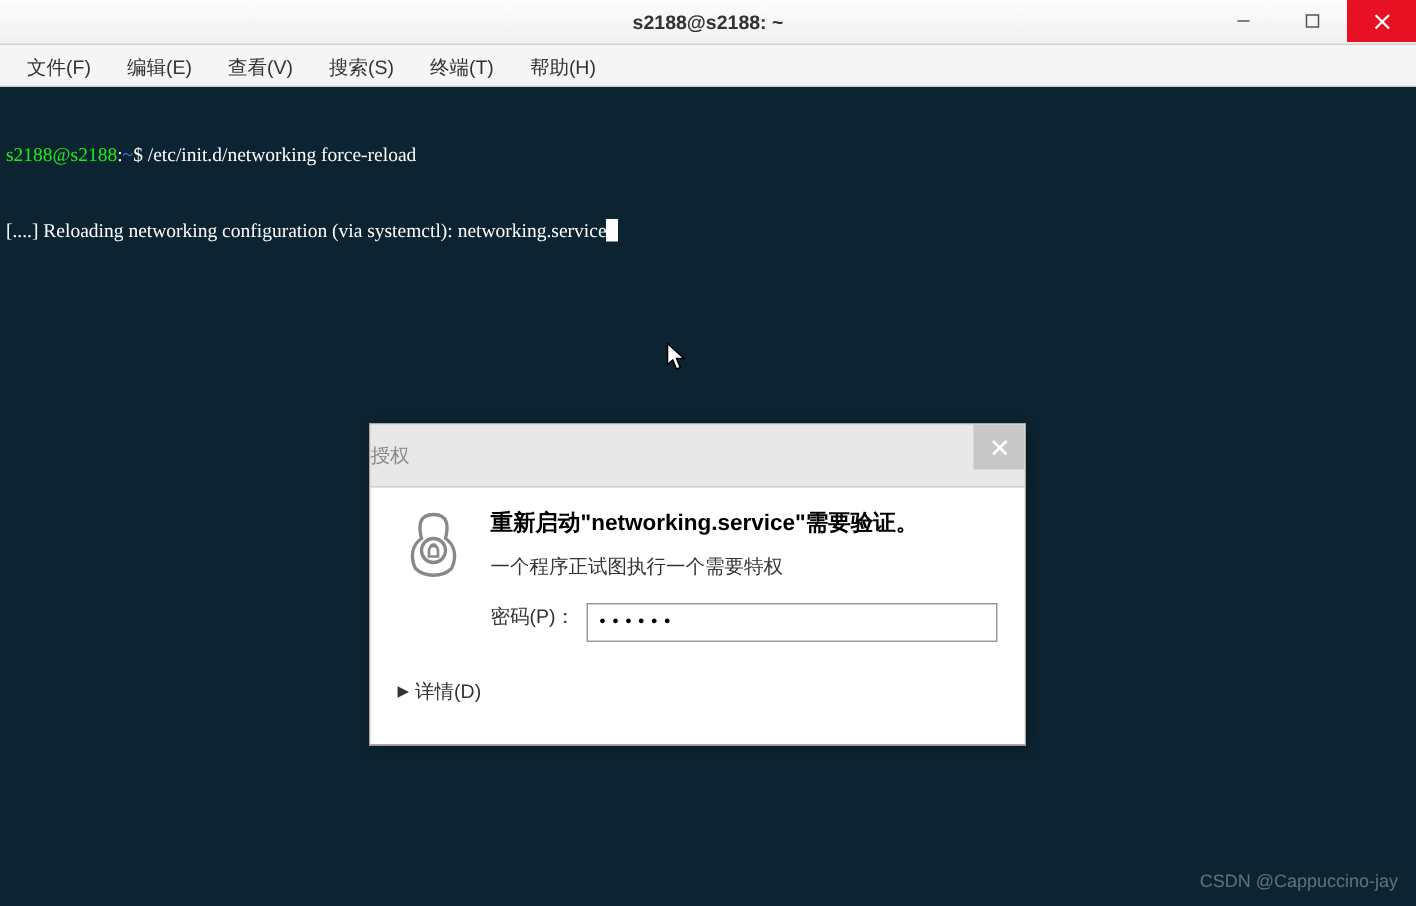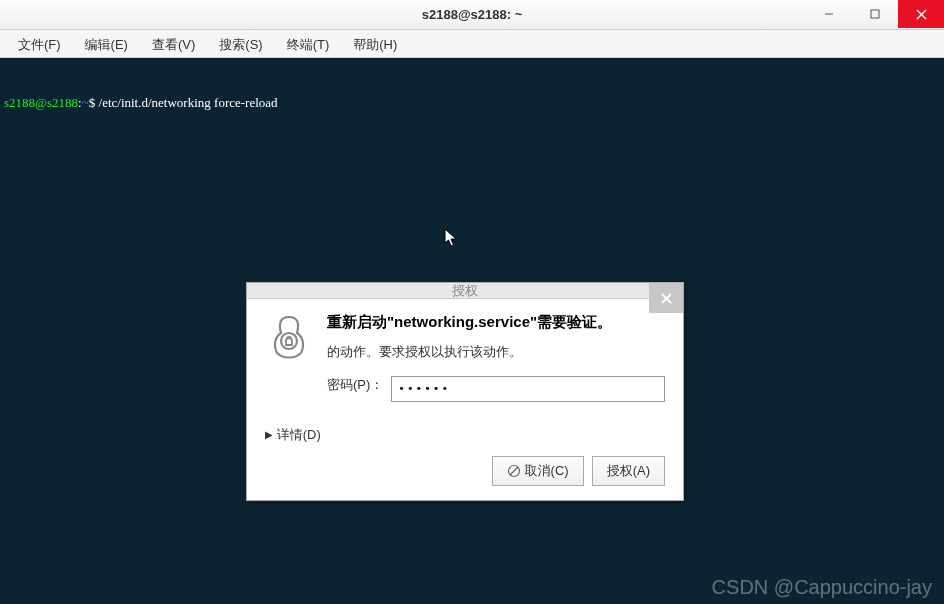--- a/index.html
+++ b/index.html
@@ -97,25 +97,25 @@
     .dialog {
       position: absolute;
       left: 246px;
       top: 282px;
       width: 438px;
       background: #f5f5f5;
       border: 1px solid #aaa;
       box-shadow: 2px 2px 8px rgba(0,0,0,0.3);
     }
     .dialog-titlebar {
-      height: 16px;
+      height: 42px;
       background: #e8e8e8;
       display: flex;
       align-items: center;
-      justify-content: center;
+      justify-content: flex-start;
       position: relative;
       border-bottom: 1px solid #d0d0d0;
     }
     .dialog-title {
       font-size: 13px;
       color: #888;
     }
     .dialog-close {
       position: absolute;
       right: 0;
@@ -200,21 +200,21 @@
       color: #333;
       display: flex;
       align-items: center;
       gap: 4px;
       cursor: pointer;
     }
     .watermark {
       position: absolute;
       right: 12px;
       bottom: 8px;
-      font-size: 20px;
+      font-size: 12px;
       color: rgba(255,255,255,0.35);
       font-family: sans-serif;
     }
   </style>
 </head>
 <body>
 
 <div class="titlebar">
   <span class="titlebar-title">s2188@s2188: ~</span>
   <div class="titlebar-buttons">
@@ -241,20 +241,21 @@
   <div class="menu-item">文件(F)</div>
   <div class="menu-item">编辑(E)</div>
   <div class="menu-item">查看(V)</div>
   <div class="menu-item">搜索(S)</div>
   <div class="menu-item">终端(T)</div>
   <div class="menu-item">帮助(H)</div>
 </div>
 
 <div class="terminal">
   <div class="term-line"><span class="prompt-user">s2188@s2188</span><span class="prompt-colon">:</span><span class="prompt-path">~</span><span class="prompt-dollar">$</span><span> /etc/init.d/networking force-reload</span></div>
+  <div class="term-line"><span>[....] Reloading networking configuration (via systemctl): networking.service</span><span class="term-cursor"></span></div>
 
   <svg class="mouse-cursor" width="16" height="20" viewBox="0 0 16 20">
     <path d="M1 1 L1 15 L4.5 12 L7 18 L9.5 17 L7 11 L12 11 Z" fill="#fff" stroke="#000" stroke-width="1"></path>
   </svg>
 
   <div class="watermark">CSDN @Cappuccino-jay</div>
 </div>
 
 <div class="dialog">
   <div class="dialog-titlebar">
@@ -272,38 +273,26 @@
         <svg width="48" height="48" viewBox="0 0 48 48">
           <path d="M24 4 C14 4 14 12 16 20 C10 24 8 32 12 40 C18 46 30 46 36 40 C40 32 38 24 32 20 C34 12 34 4 24 4 Z" fill="none" stroke="#888" stroke-width="2.2"></path>
           <circle cx="24" cy="28" r="8" fill="none" stroke="#888" stroke-width="2.2"></circle>
           <path d="M21 28 a3 3 0 1 1 6 0 v4 h-6 z" fill="none" stroke="#888" stroke-width="1.8"></path>
           <path d="M22 26 a2 2 0 1 1 4 0" fill="none" stroke="#888" stroke-width="1.8"></path>
         </svg>
       </div>
       <div class="dialog-text">
         <div class="dialog-heading">重新启动"networking.service"需要验证。</div>
         <div class="dialog-desc">
-          <div>的动作。要求授权以执行该动作。</div>
+          <div>一个程序正试图执行一个需要特权</div>
         </div>
         <div class="dialog-password-row">
           <span class="dialog-password-label">密码(P)：</span>
           <input type="password" class="dialog-password-input" value="••••••" style="">
         </div>
       </div>
     </div>
     <div class="dialog-details">
       <span class="dialog-details-arrow">▶</span>
       <span>详情(D)</span>
     </div>
-    <div class="dialog-footer">
-      <button class="dialog-btn">
-        <svg width="14" height="14" viewBox="0 0 14 14">
-            <circle cx="7" cy="7" r="5.5" fill="none" stroke="#666" stroke-width="1.2"></circle>
-            <line x1="3" y1="11" x2="11" y2="3" stroke="#666" stroke-width="1.2"></line>
-          </svg>
-        <span>取消(C)</span>
-      </button>
-      <button class="dialog-btn">
-        <span>授权(A)</span>
-      </button>
-    </div>
   </div>
 </div>
 
 </body></html>

